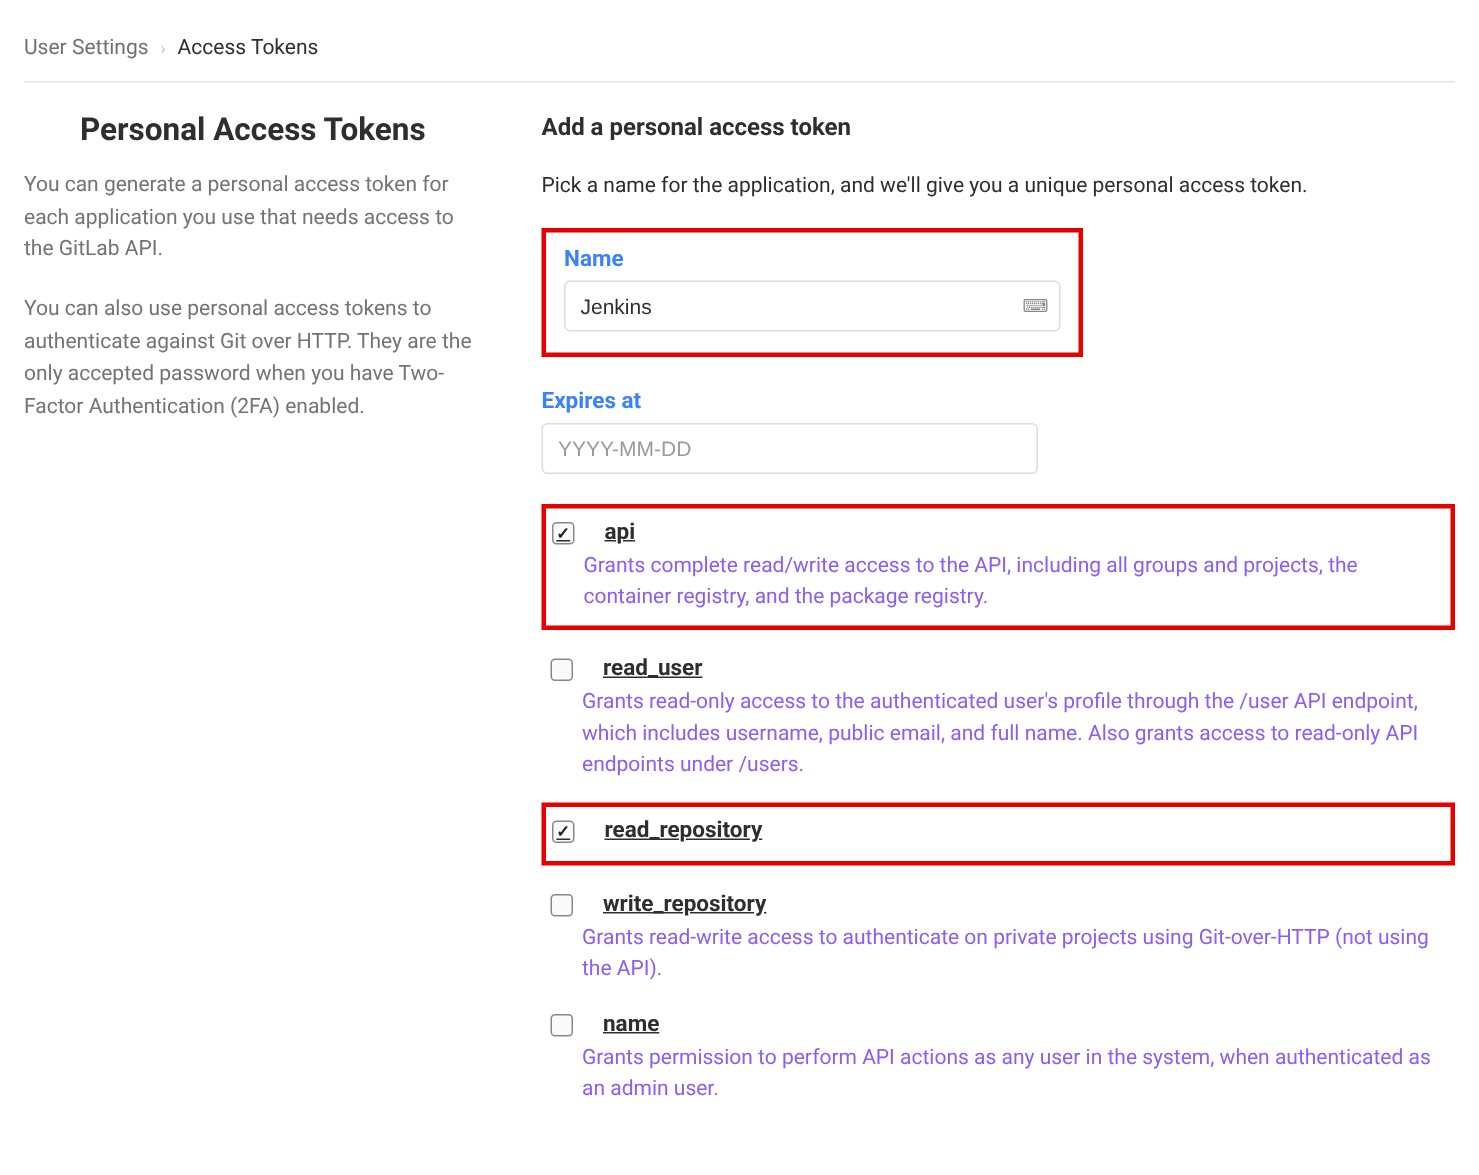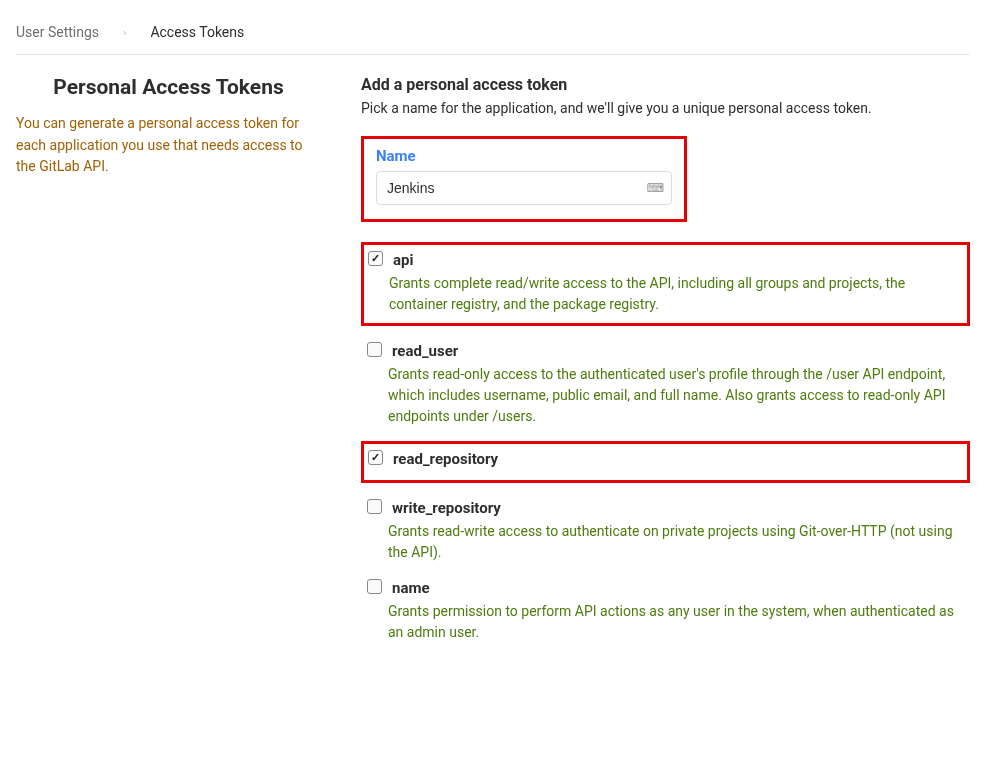--- a/index.html
+++ b/index.html
@@ -14,21 +14,21 @@
       width: 986px;
       padding: 16px;
     }
     .breadcrumb {
       font-size: 14px;
       color: #707070;
       padding: 8px 0 14px 0;
       border-bottom: 1px solid #e5e5e5;
       display: flex;
       align-items: center;
-      gap: 24px;
+      gap: 8px;
     }
     .breadcrumb .chevron {
       color: #c0c0c0;
       font-size: 11px;
     }
     .breadcrumb .current {
       font-weight: 400;
       color: #2e2e2e;
     }
     .main {
@@ -43,49 +43,49 @@
     .sidebar h1 {
       font-size: 21px;
       font-weight: 700;
       margin-bottom: 14px;
       color: #2e2e2e;
       text-align: center;
     }
     .sidebar p {
       font-size: 14px;
       line-height: 1.55;
-      color: #a16207;
+      color: #737373;
       margin-bottom: 18px;
     }
     .content {
       flex: 1;
     }
     .section-heading {
       font-size: 16px;
       font-weight: 700;
-      margin-bottom: 6px;
+      margin-bottom: 22px;
       color: #2e2e2e;
     }
     .section-sub {
       font-size: 14px;
       color: #2e2e2e;
       margin-bottom: 20px;
     }
     .field-group {
       margin-bottom: 20px;
     }
     .field-label {
       font-size: 15px;
       font-weight: 700;
       display: block;
       margin-bottom: 6px;
       color: #3b82f6;
     }
     .text-input {
-      width: 296px;
+      width: 331px;
       height: 34px;
       border: 1px solid #dcdcdc;
       border-radius: 4px;
       padding: 6px 10px;
       font-size: 14px;
       color: #2e2e2e;
     }
     .text-input::placeholder {
       color: #9a9a9a;
     }
@@ -98,23 +98,24 @@
       border: 3px solid #e60000;
       padding: 6px 4px 8px 4px;
       margin-bottom: 14px;
     }
     .scope-row {
       padding: 2px 6px 10px 6px;
       margin-bottom: 4px;
     }
     .scope-head {
       display: flex;
-      align-items: flex-start;
-      gap: 10px;
+      align-items: flex-end;
+      gap: 20px;
       margin-bottom: 4px;
+      text-decoration: underline;
     }
     .checkbox {
       width: 15px;
       height: 15px;
       border: 1px solid #888;
       border-radius: 3px;
       background: #fafafa;
       display: inline-flex;
       align-items: center;
       justify-content: center;
@@ -128,21 +129,21 @@
       color: #222;
       line-height: 1;
     }
     .scope-name {
       font-size: 15px;
       font-weight: 700;
       color: #2e2e2e;
     }
     .scope-desc {
       font-size: 14px;
-      color: #4d7c0f;
+      color: #8b5cf6;
       line-height: 1.5;
       margin-left: 21px;
     }
     .content-inner {
       position: relative;
     }
     .name-input-wrap {
       position: relative;
       display: inline-block;
     }
@@ -162,36 +163,41 @@
 <div class="breadcrumb">
   <span>User Settings</span>
   <span class="chevron">›</span>
   <span class="current">Access Tokens</span>
 </div>
 
 <div class="main">
   <div class="sidebar">
     <h1>Personal Access Tokens</h1>
     <p>You can generate a personal access token for each application you use that needs access to the GitLab API.</p>
+    <p>You can also use personal access tokens to authenticate against Git over HTTP. They are the only accepted password when you have Two-Factor Authentication (2FA) enabled.</p>
   </div>
 
   <div class="content content-inner">
     <div class="section-heading">Add a personal access token</div>
     <div class="section-sub">Pick a name for the application, and we'll give you a unique personal access token.</div>
 
     <div class="field-group">
       <div class="highlight-name">
         <label class="field-label">Name</label>
         <div class="name-input-wrap">
           <input class="text-input" value="Jenkins" style="">
           <span class="small-icon">⌨</span>
         </div>
       </div>
     </div>
 
+    <div class="field-group">
+      <label class="field-label">Expires at</label>
+      <input class="text-input" placeholder="YYYY-MM-DD" style="">
+    </div>
 
     <div class="field-group">
       <div id="scopes-container">
           <div class="highlight-scope">
             <div class="scope-head">
               <span class="checkbox checked"></span>
               <span class="scope-name">api</span>
             </div>
             <div class="scope-desc">Grants complete read/write access to the API, including all groups and projects, the container registry, and the package registry.</div>
           </div>

